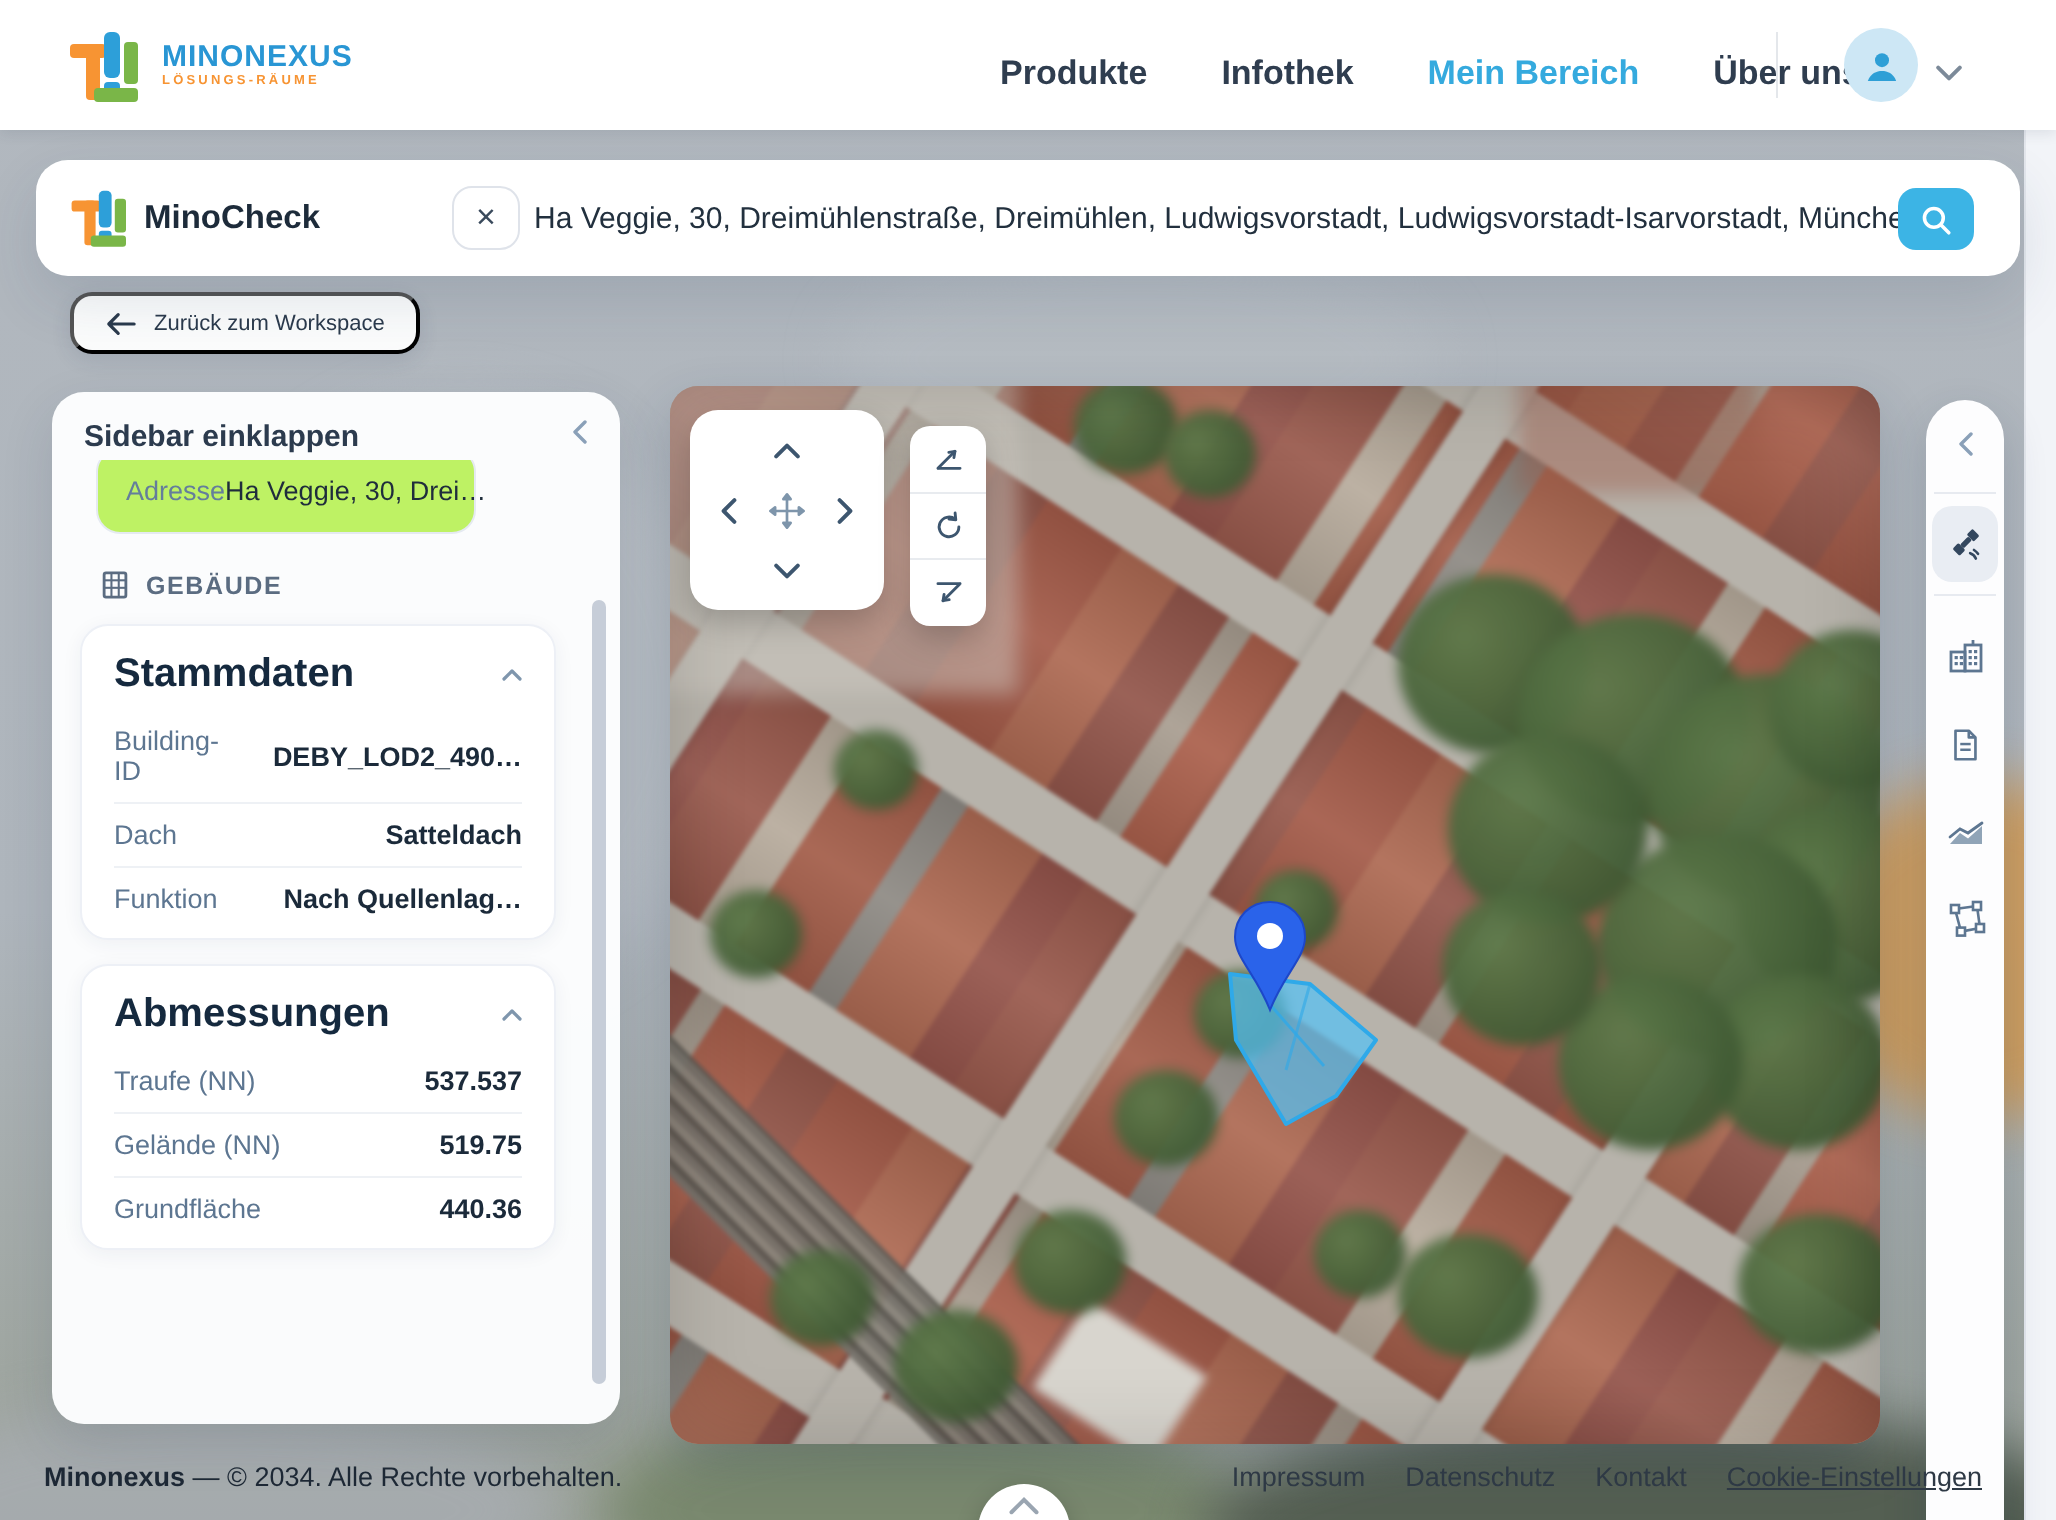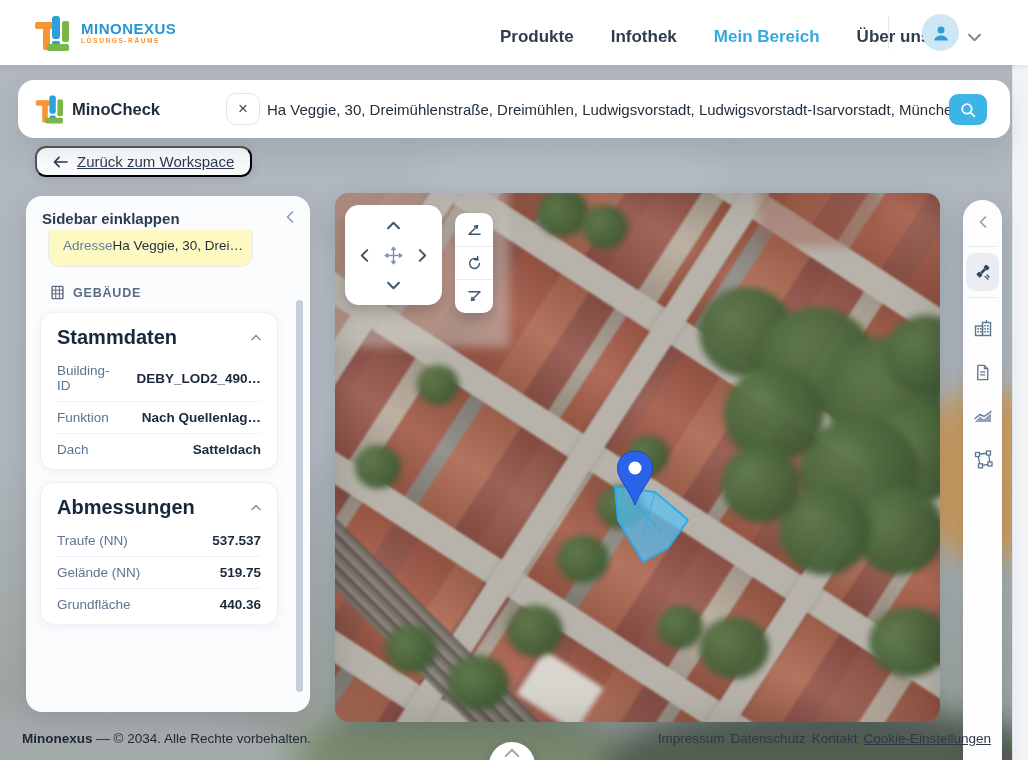--- a/index.html
+++ b/index.html
@@ -36,32 +36,32 @@
   .search-app { font-size:16.5px; font-weight:700; color:#1d2b3a; margin-left:2px; width:96px; }
   .clear-btn { margin-left:58px; width:34px; height:32px; border:1.5px solid #dfe3ea; border-radius:10px; background:#fff;
                display:flex; align-items:center; justify-content:center; font-size:17px; color:#3a4a5c; cursor:pointer; flex:none; }
   .search-query { margin-left:7px; font-size:15px; color:#22303e; white-space:nowrap; overflow:hidden; width:700px; }
   .search-btn { position:absolute; right:23px; top:14px; width:38px; height:31px; border-radius:9px; background:#3cb4e5;
                 display:flex; align-items:center; justify-content:center; cursor:pointer; border:none; }
 
   
   .back-btn { position:absolute; left:35px; top:146px; height:31px; padding:0 16px; background:rgba(255,255,255,.95);
               border-radius:11px; box-shadow:0 3px 10px rgba(40,60,90,.12); display:flex; align-items:center; gap:9px;
-              font-size:15px; font-weight:500; color:#2b3a4c; cursor:pointer; z-index:4;text-decoration:underline; }
+              font-size:11px; font-weight:500; color:#2b3a4c; cursor:pointer; z-index:4; }
 
   
   .sidebar { position:absolute; left:26px; top:196px; width:284px; height:516px; background:rgba(253,254,255,.97);
              border-radius:16px; box-shadow:0 10px 26px rgba(30,50,80,.13); z-index:4; overflow:hidden; }
   .sb-head { display:flex; align-items:center; justify-content:space-between; padding:13px 16px 8px 16px;gap:32px; }
   .sb-head-label { font-size:15px; font-weight:600; color:#2c3b4e; }
   .sb-content { position:absolute; left:0; right:14px; top:34px; bottom:0; overflow:hidden; padding:0 0 0 22px; }
   .sb-thumb { position:absolute; right:7px; top:104px; width:7px; height:392px; border-radius:4px; background:#c6cdd8; }
 
-  .addr-card { margin-top:-6px; width:205px; border:1px solid #e5eaf1; border-radius:12px; padding:13px 14px;
-               display:flex; align-items:center; background:#fef9c3; }
+  .addr-card { margin-top:-6px; width:190px; border:1px solid #e5eaf1; border-radius:12px; padding:13px 14px;
+               display:flex; align-items:center; background:#bef264; }
   .addr-label { font-size:13.5px; color:#647e9b; }
   .addr-value { margin-left:auto; font-size:13.5px; font-weight:500; color:#1f2d3c; white-space:nowrap; }
 
   .section-head { display:flex; align-items:center; gap:8px; margin:18px 0 12px 2px; }
   .section-title { font-size:12.5px; font-weight:700; letter-spacing:.8px; color:#5b6c81; }
 
   .card { width:238px; margin-left:-8px; background:#fff; border:1px solid #edf0f6; border-radius:14px;
           box-shadow:0 2px 10px rgba(30,50,80,.06); padding:13px 16px 4px 16px; margin-bottom:12px; }
   .card-head { display:flex; align-items:center; justify-content:space-between; cursor:pointer; padding-bottom:6px; }
   .card-title { font-size:20px; font-weight:700; color:#15293e; }
@@ -104,21 +104,21 @@
                box-shadow:0 8px 22px rgba(30,50,80,.18); z-index:4; }
   .rb-item { width:39px; height:44px; display:flex; align-items:center; justify-content:center; cursor:pointer; }
   .rb-divider { width:31px; height:1px; background:#e7eaf0; margin:2px auto; }
   .rb-active { width:33px; height:38px; margin:6px auto; border-radius:10px; background:#e9edf3; display:flex; align-items:center; justify-content:center; cursor:pointer; }
 
   
   .footer { position:absolute; left:0; top:731px; width:1012px; z-index:5; display:flex; align-items:center;
             justify-content:space-between; padding:0 21px 0 22px; }
   .foot-left { font-size:13.5px; color:#1d2835; }
   .foot-left b { font-weight:700; }
-  .foot-links { display:flex; gap:6px;text-align:right; }
+  .foot-links { display:flex; gap:20px;text-align:right; }
   .foot-link { font-size:13.5px; color:#2e3945; cursor:pointer; white-space:nowrap; }
   .foot-link.underline { text-decoration:underline; }
   .fab { position:absolute; left:489px; top:742px; width:46px; height:46px; border-radius:50%; background:#fff;
          box-shadow:0 4px 12px rgba(0,0,0,.2); z-index:4; display:flex; justify-content:center; padding-top:6px; }
 </style>
 </head>
 <body>
 
 <div class="bg">
   <div class="blob" style="left:900px; top:390px; width:180px; height:170px; background:#d59544; opacity:.75;"></div>
@@ -227,26 +227,26 @@
         <span class="card-title">Stammdaten</span>
         <svg width="10" height="7" viewBox="0 0 10 7">
           <path d="M1 5.5L5 1.5l4 4" stroke="#7f96ad" stroke-width="1.6" fill="none" stroke-linecap="round" stroke-linejoin="round"></path>
         </svg>
       </div>
       <div class="krow">
         <span class="klabel narrow">Building-ID</span>
         <span class="kvalue">DEBY_LOD2_490…</span>
       </div>
       <div class="krow">
+        <span class="klabel">Dach</span>
+        <span class="kvalue">Satteldach</span>
+      </div>
+      <div class="krow">
         <span class="klabel">Funktion</span>
         <span class="kvalue">Nach Quellenlag…</span>
-      </div>
-      <div class="krow">
-        <span class="klabel">Dach</span>
-        <span class="kvalue">Satteldach</span>
       </div>
     </div>
 
     <div class="card">
       <div class="card-head">
         <span class="card-title">Abmessungen</span>
         <svg width="10" height="7" viewBox="0 0 10 7">
           <path d="M1 5.5L5 1.5l4 4" stroke="#7f96ad" stroke-width="1.6" fill="none" stroke-linecap="round" stroke-linejoin="round"></path>
         </svg>
       </div>

